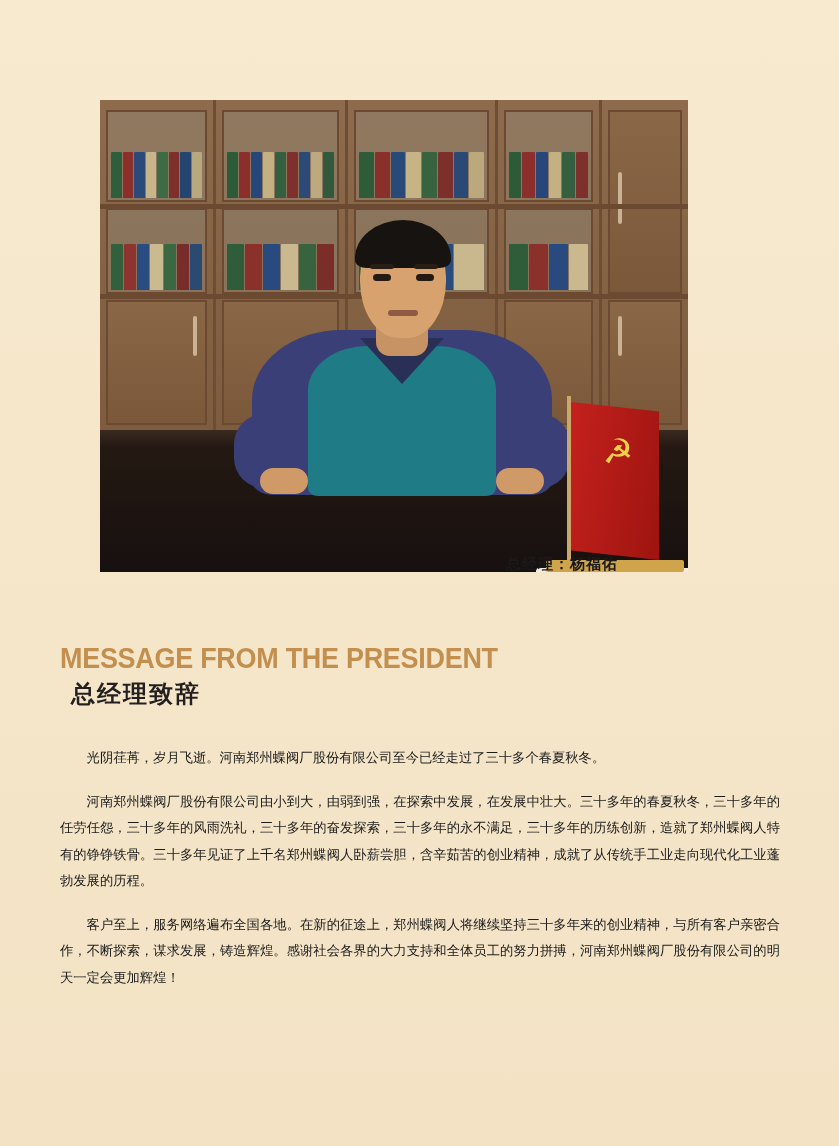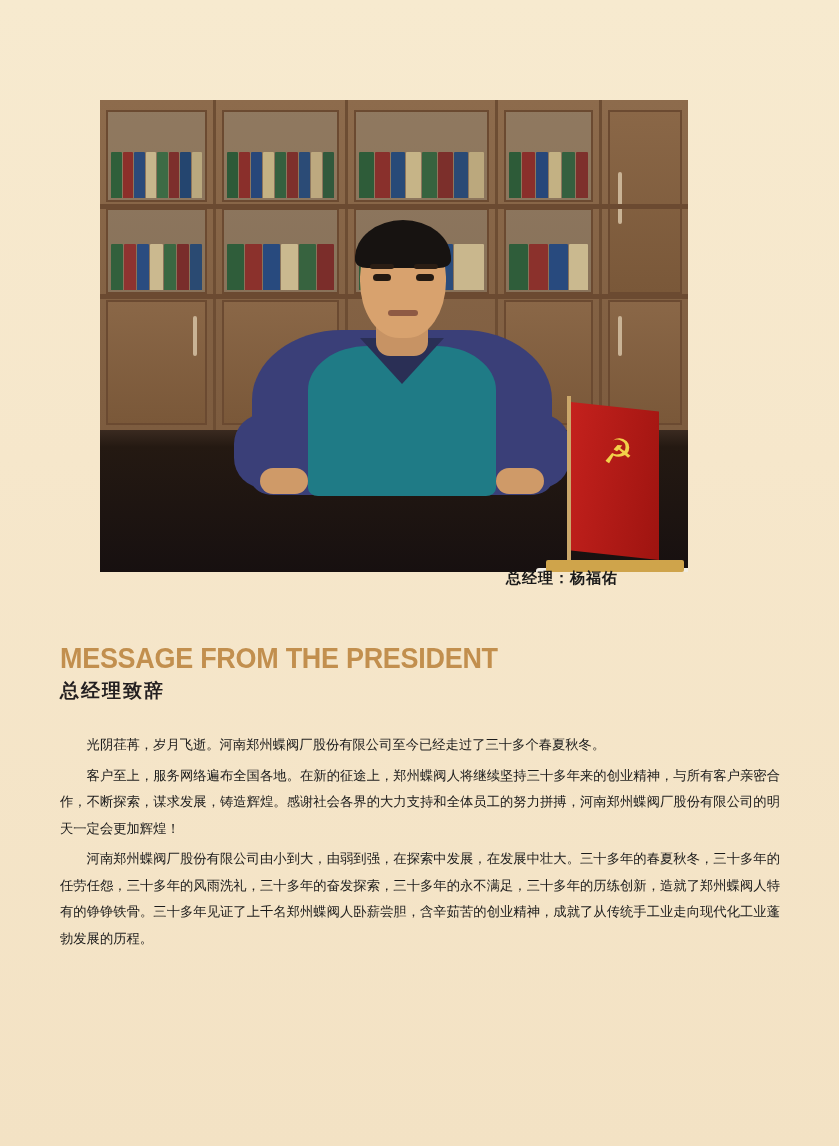--- a/index.html
+++ b/index.html
@@ -220,21 +220,21 @@
     position: absolute;
     left: 330px; top: 268px;
     width: 60px; height: 22px;
     background: #efe7d6;
   }
 
   
   .caption {
     position: absolute;
     left: 506px;
-    top: 568px;
+    top: 554px;
     width: 330px;
     color: #1a1a1a;
   }
   .caption .cn {
     font-family: "DejaVu Sans", sans-serif;
     font-size: 15px;
     font-weight: bold;
     letter-spacing: 1px;
     line-height: 20px;
   }
@@ -256,44 +256,44 @@
     font-size: 29px;
     font-weight: bold;
     font-stretch: condensed;
     letter-spacing: -0.3px;
     color: #c28f4e;
     transform: scaleX(0.93);
     transform-origin: left center;
   }
   .heading-cn {
     position: absolute;
-    left: 60px;
+    left: 71px;
     top: 678px;
     font-family: Liberation Mono, monospace;
-    font-size: 19px;
+    font-size: 24px;
     font-weight: bold;
     letter-spacing: 2px;
     color: #231f20;
   }
 
   
   .body-text {
     position: absolute;
     left: 60px;
     top: 728px;
     width: 720px;
     font-family: "DejaVu Sans", sans-serif;
     font-size: 13.3px;
     line-height: 26.5px;
     color: #1b1b1b;
     text-align: justify;
     text-justify: inter-ideograph;
   }
   .body-text p {
-    margin: 4px 0 1px 0;
+    margin: 17px 0 1px 0;
     text-indent: 2em;
   }
 </style>
 </head>
 <body>
 
 <div class="page">
 
   <div class="photo-wrap">
     <div class="photo">
@@ -446,17 +446,17 @@
 
   <div class="caption">
     <div class="cn">总经理：杨福佑</div>
   </div>
 
   <div class="heading-en">MESSAGE FROM THE PRESIDENT</div>
   <div class="heading-cn">总经理致辞</div>
 
   <div class="body-text">
     <p>光阴荏苒，岁月飞逝。河南郑州蝶阀厂股份有限公司至今已经走过了三十多个春夏秋冬。</p>
+    <p>河南郑州蝶阀厂股份有限公司由小到大，由弱到强，在探索中发展，在发展中壮大。三十多年的春夏秋冬，三十多年的任劳任怨，三十多年的风雨洗礼，三十多年的奋发探索，三十多年的永不满足，三十多年的历练创新，造就了郑州蝶阀人特有的铮铮铁骨。三十多年见证了上千名郑州蝶阀人卧薪尝胆，含辛茹苦的创业精神，成就了从传统手工业走向现代化工业蓬勃发展的历程。</p>
     <p>客户至上，服务网络遍布全国各地。在新的征途上，郑州蝶阀人将继续坚持三十多年来的创业精神，与所有客户亲密合作，不断探索，谋求发展，铸造辉煌。感谢社会各界的大力支持和全体员工的努力拼搏，河南郑州蝶阀厂股份有限公司的明天一定会更加辉煌！</p>
-    <p>河南郑州蝶阀厂股份有限公司由小到大，由弱到强，在探索中发展，在发展中壮大。三十多年的春夏秋冬，三十多年的任劳任怨，三十多年的风雨洗礼，三十多年的奋发探索，三十多年的永不满足，三十多年的历练创新，造就了郑州蝶阀人特有的铮铮铁骨。三十多年见证了上千名郑州蝶阀人卧薪尝胆，含辛茹苦的创业精神，成就了从传统手工业走向现代化工业蓬勃发展的历程。</p>
   </div>
 
 </div>
 
 </body></html>

